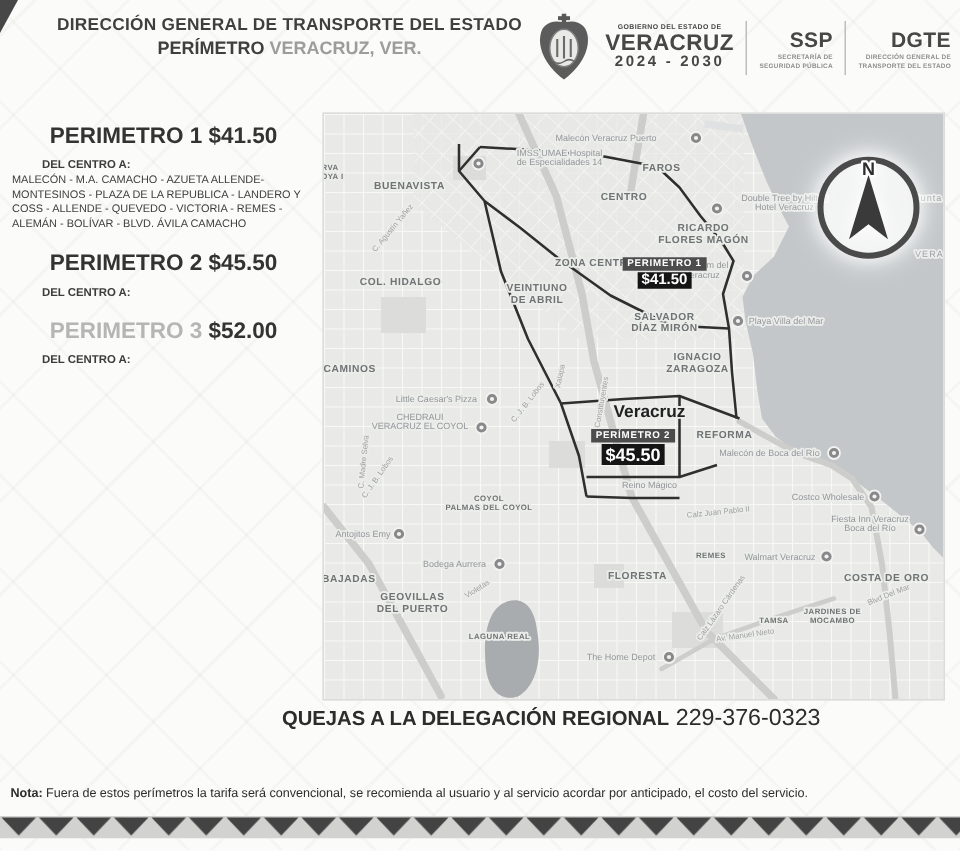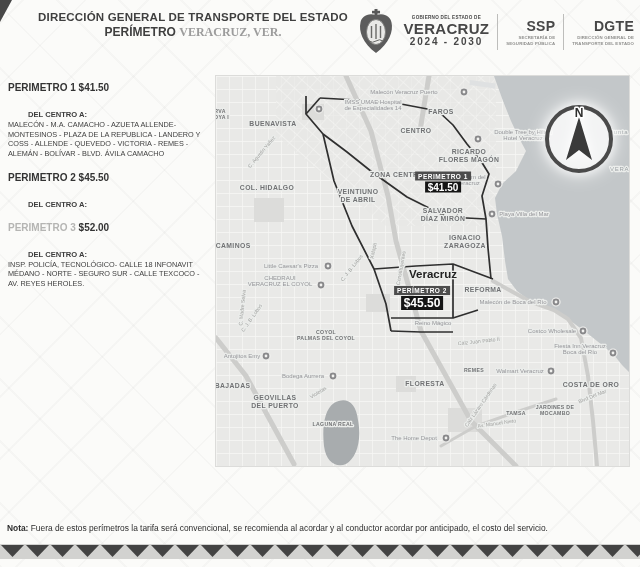--- a/index.html
+++ b/index.html
@@ -10,35 +10,35 @@
     background-image:
       repeating-linear-gradient(45deg, rgba(140,140,140,.05) 0 2px, transparent 2px 44px),
       repeating-linear-gradient(-45deg, rgba(140,140,140,.05) 0 2px, transparent 2px 44px);
   }
   .corner-tl{position:absolute;left:0;top:0;width:0;height:0;
     border-top:22px solid #474747;border-right:12px solid transparent;}
   
   .title-block{position:absolute;left:28px;top:11px;width:330px;text-align:center;color:#3f3f3f;}
   .title-l1{font-size:11.5px;font-weight:700;letter-spacing:.2px;white-space:nowrap;}
   .title-l2{font-size:12px;font-weight:700;margin-top:2px;}
-  .title-l2 .lt{color:#9c9c9c;font-family:Liberation Serif, serif;}
+  .title-l2 .lt{color:#9c9c9c;}
   .logos{position:absolute;right:6px;top:7px;display:flex;align-items:center;gap:8px;height:50px;}
   .logo-sep{width:1px;height:36px;background:#bdbdbb;}
   .gov{display:flex;flex-direction:column;align-items:center;line-height:1.05;color:#474747;}
   .gov-small{font-size:4.6px;font-weight:700;letter-spacing:.06em;}
   .gov-name{font-size:15px;font-weight:900;letter-spacing:.02em;}
   .gov-years{font-size:10px;font-weight:800;letter-spacing:.18em;}
   .agency{display:flex;flex-direction:column;line-height:1.25;color:#474747;align-items:flex-end;}
   .agency .abbr{font-size:14px;font-weight:900;letter-spacing:.02em;}
   .agency .sub{font-size:4.3px;font-weight:700;color:#8f8f8d;letter-spacing:.04em;}
   
   .panel{position:absolute;left:8px;top:82px;width:202px;color:#3c3c3c;}
   .pblock{margin-bottom:13px;}
-  .p-head{font-size:10px;font-weight:800;color:#333;}
-  .p-from{font-size:7.6px;font-weight:800;margin-top:17px;padding-left:20px;}
+  .p-head{font-size:15px;font-weight:800;color:#333;text-align:center;}
+  .p-from{font-size:7.6px;font-weight:800;margin-top:6px;padding-left:20px;}
   .p-routes{font-size:7.3px;line-height:1.32;margin-top:1px;color:#3e3e3e;}
   .pblock:nth-of-type(3) .p-name{color:#b5b5b3;margin-top:17px;}
   
   .map{position:absolute;left:215px;top:75px;width:413px;height:390px;overflow:hidden;
        background:#eaeae8;border:1px solid #dcdcda;}
   .map svg.base{position:absolute;left:0;top:0;}
   .map text{paint-order:stroke;stroke:#ebedeb;stroke-width:2.4px;stroke-linejoin:round;
             font-family:"Liberation Sans",sans-serif;}
   .lblArea{fill:#717274;font-size:6.8px;font-weight:700;letter-spacing:.06em;text-anchor:middle;}
   .lblSm{font-size:5.2px;}
@@ -117,21 +117,20 @@
       <div class="p-from">DEL CENTRO A:</div>
       <div class="p-routes">MALECÓN - M.A. CAMACHO - AZUETA ALLENDE- MONTESINOS - PLAZA DE LA REPUBLICA - LANDERO Y COSS - ALLENDE - QUEVEDO - VICTORIA - REMES - ALEMÁN - BOLÍVAR - BLVD. ÁVILA CAMACHO</div>
     </div>
     <div class="pblock">
       <div class="p-head"><span class="p-name">PERIMETRO 2</span> <span class="p-price">$45.50</span></div>
       <div class="p-from">DEL CENTRO A:</div>
     </div>
     <div class="pblock">
       <div class="p-head"><span class="p-name">PERIMETRO 3</span> <span class="p-price">$52.00</span></div>
       <div class="p-from">DEL CENTRO A:</div>
-      <div class="p-routes">INSP. POLICÍA, TECNOLÓGICO- CALLE 18 INFONAVIT MÉDANO - NORTE - SEGURO SUR - CALLE TEXCOCO - AV. REYES HEROLES.</div>
     </div>
   </div>
 
   <div class="map">
     <svg class="base" id="map-svg" width="413" height="390" viewBox="0 0 413 390">
       <defs>
         <pattern id="grid" width="13" height="13" patternUnits="userSpaceOnUse">
           <rect width="13" height="13" fill="#e9e9e7"></rect>
           <path d="M13 0 H0 V13" stroke="#f8f8f6" stroke-width="1.4" fill="none"></path>
         </pattern>
@@ -263,24 +262,28 @@
 
     <div class="compass">
       <svg width="74" height="74" viewBox="0 0 74 74">
         <circle cx="37" cy="37" r="32" fill="rgba(250,250,250,0.35)" stroke="#4a4a4a" stroke-width="4"></circle>
         <polygon points="37,15 50,58 37,48 24,58" fill="#3a3a3a"></polygon>
         <text x="37" y="15" text-anchor="middle" font-size="12" font-weight="bold" fill="#2d2d2d" style="paint-order:stroke;stroke:#fff;stroke-width:3px;font-family:'Liberation Sans',sans-serif">N</text>
       </svg>
     </div>
   </div>
 
+  <div class="quejas">
+    <span class="q1">QUEJAS A LA DELEGACIÓN REGIONAL</span>
+    <span class="q2">229-376-0323</span>
+  </div>
 
   <div class="note">
     <b>Nota:</b>
-    <span>Fuera de estos perímetros la tarifa será convencional, se recomienda al acordar y al conductor acordar por anticipado, el costo del servicio.</span>
+    <span>Fuera de estos perímetros la tarifa será convencional, se recomienda al usuario y al servicio acordar por anticipado, el costo del servicio.</span>
   </div>
 
   <div class="band">
     <svg width="640" height="15">
       <defs>
         <pattern id="tri" width="25" height="15" patternUnits="userSpaceOnUse">
           <rect width="25" height="15" fill="#d2d2d0"></rect>
           <polygon points="1,1 24,1 12.5,13" fill="#434343"></polygon>
         </pattern>
       </defs>

